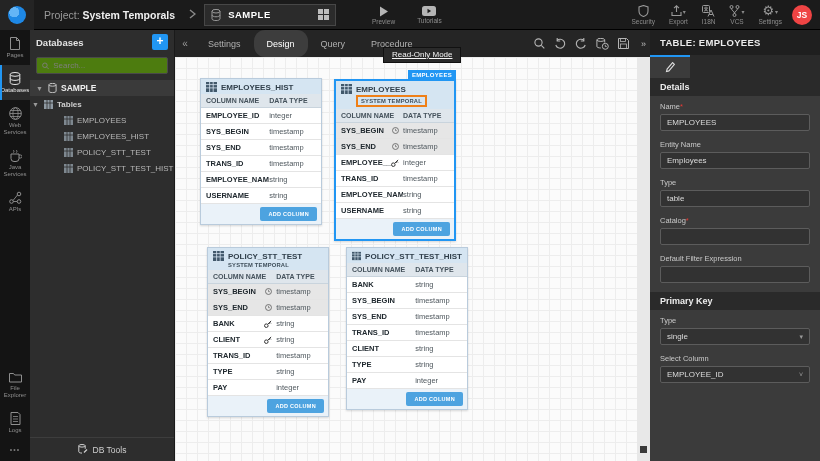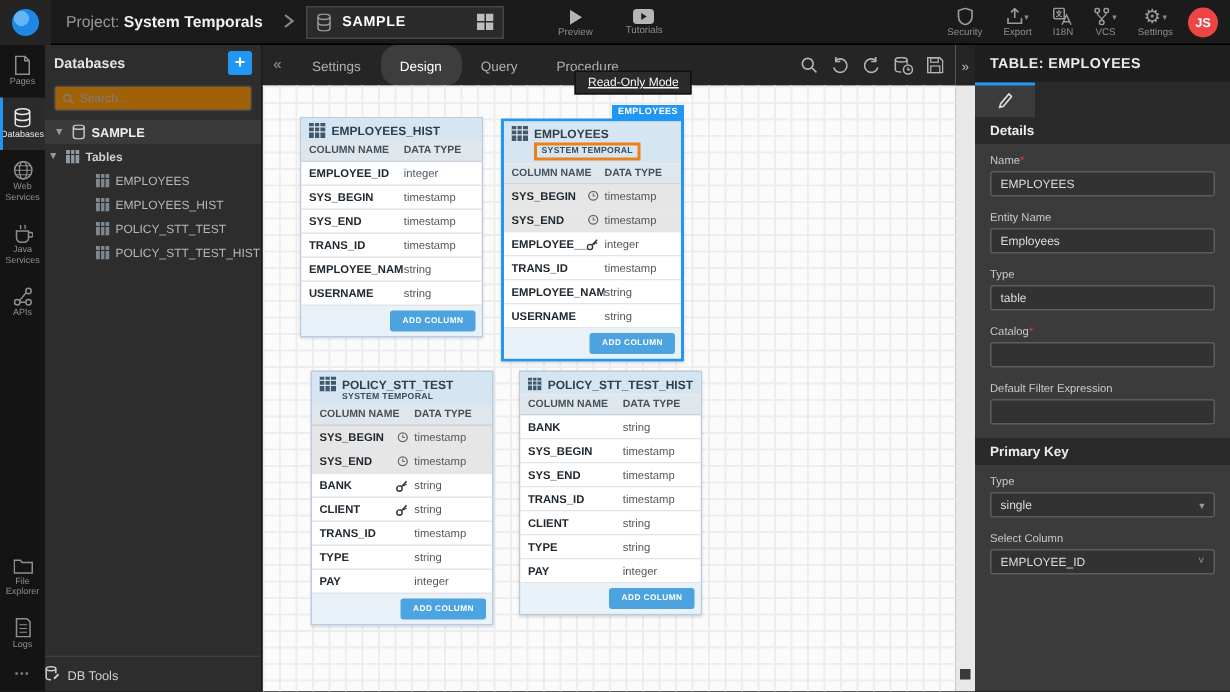--- a/index.html
+++ b/index.html
@@ -41,32 +41,32 @@
   .ib-spacer { flex:1; }
   .ib-more { text-align:center; color:#777; font-size:7px; padding:6px 0 8px; letter-spacing:1px; }
 
   
   .dbpanel { position:absolute; top:30px; left:30px; width:145px; height:431px; background:#2d2d2d;
     border-right:1px solid #1a1a1a; z-index:20; }
   .dbp-head { height:24px; display:flex; align-items:center; padding:0 6px; }
   .dbp-title { flex:1; font-size:9.5px; font-weight:bold; color:#e3e3e3; }
   .plus-btn { width:16px; height:16px; background:#2196f3; border-radius:2px; color:#fff;
     font-size:12px; line-height:14px; text-align:center; font-weight:bold; }
-  .search-box { margin:3px 6px 6px; height:17px; background:#a16207; border:1px solid #4a4a4a;
+  .search-box { margin:3px 6px 6px; height:17px; background:#4d7c0f; border:1px solid #4a4a4a;
     border-radius:2px; display:flex; align-items:center; padding:0 5px; gap:4px; }
   .search-box input { background:transparent; border:none; outline:none; color:#cfcfcf;
     font-size:8px; width:100%; font-family:"Liberation Sans",sans-serif; }
   .search-box input::placeholder { color:#7e7e7e; }
   .tree-row { height:16px; display:flex; align-items:center; gap:4px; font-size:8px; color:#b8b8b8; padding-left:6px; }
   .tree-row.db { background:#3a3a3a; color:#efefef; font-weight:bold; font-size:8.5px; }
   .tree-row .caret { font-size:7px; color:#9a9a9a; width:8px; }
   .tree-row.folder { padding-left:2px; color:#cfcfcf; font-weight:bold; }
   .tree-row.tbl { padding-left:34px; }
   .dbp-footer { position:absolute; bottom:0; left:0; right:0; height:24px; border-top:1px solid #3d3d3d;
-    display:flex; align-items:center; gap:5px; color:#cfcfcf; font-size:8.5px; }
+    display:flex; align-items:center; justify-content:center; gap:5px; color:#cfcfcf; font-size:8.5px; }
 
   
   .main { position:absolute; top:30px; left:175px; width:462px; height:431px; background:#252525; z-index:10; }
   .tabbar { height:27px; display:flex; align-items:stretch; position:relative; }
   .collapse-ic { width:20px; display:flex; align-items:center; justify-content:center; color:#9a9a9a; font-size:10px; }
   .tab { padding:0 13px; display:flex; align-items:center; font-size:9px; color:#b0b0b0; }
   .tab.active { background:#3d3d3d; color:#fff;border-radius:11px; }
   .tab-icons { position:absolute; right:8px; top:0; height:27px; display:flex; align-items:center; gap:9px; color:#b5b5b5; }
   .tooltip { position:absolute; top:17px; left:208px; background:#2a2a2a; border:1px solid #111;
     color:#f5f5f5; font-size:8px; padding:2px 8px 3px; text-decoration:underline; z-index:15; white-space:nowrap;text-align:center; }

